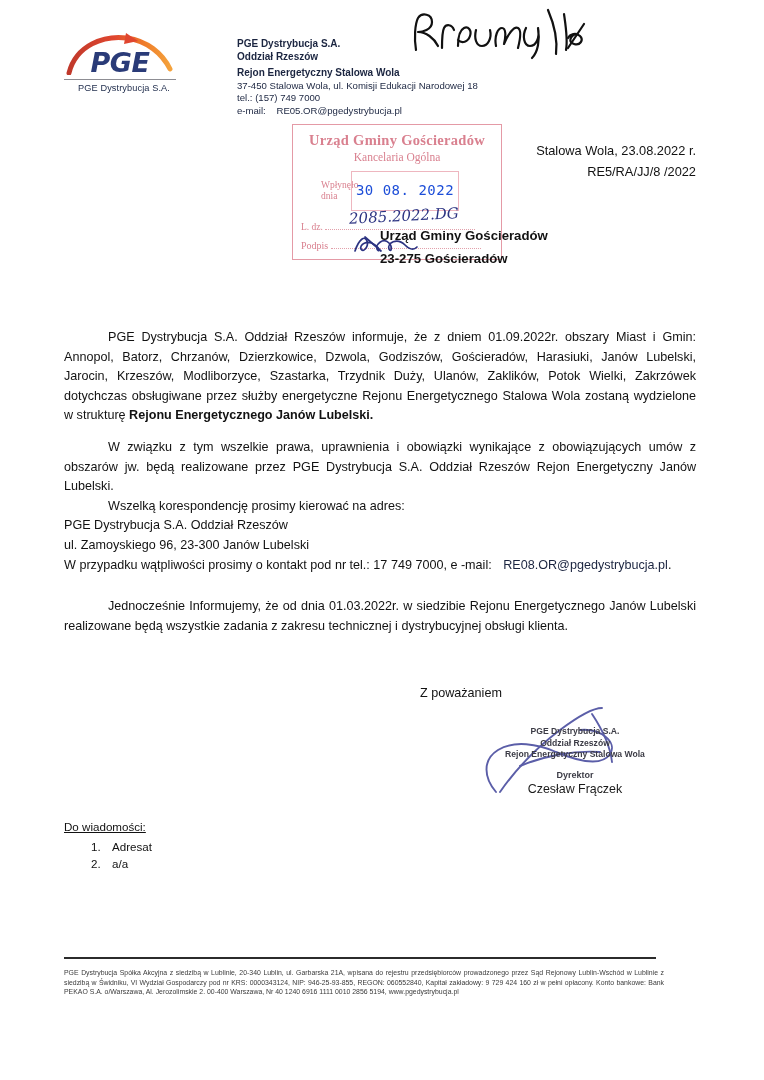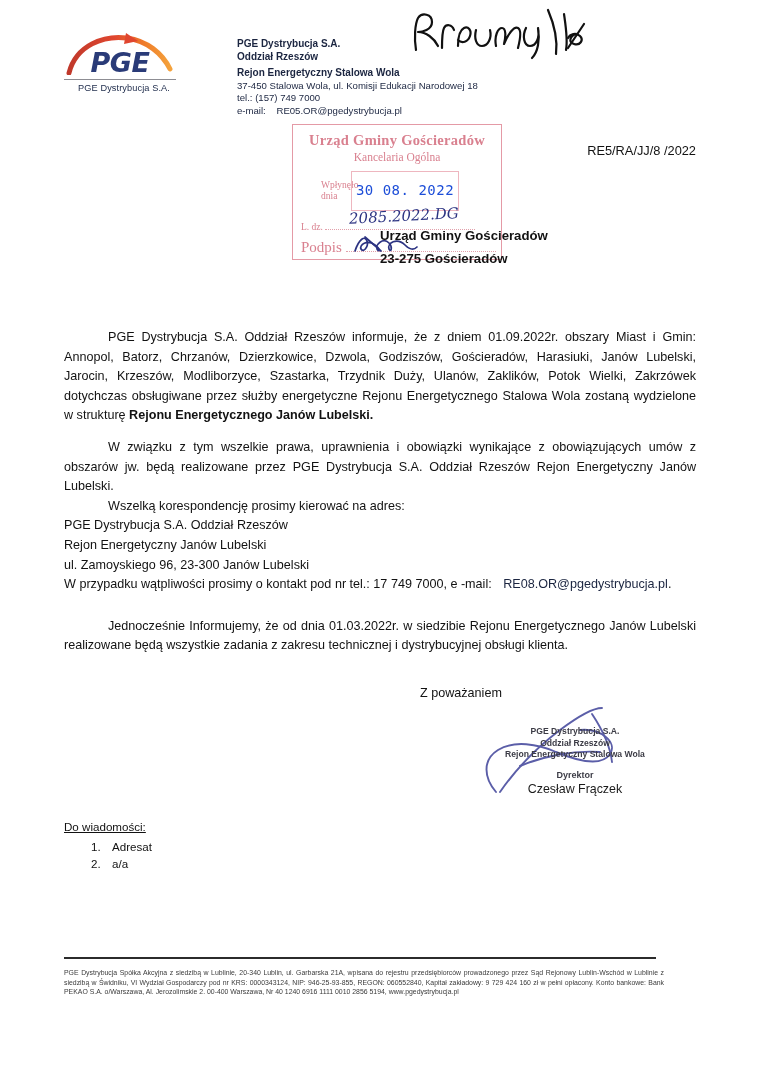--- a/index.html
+++ b/index.html
@@ -132,21 +132,21 @@
   .stamp-ldz {
     position: absolute;
     left: 8px; top: 95px;
     font-family: "Liberation Serif", serif;
     font-size: 9.5px;
   }
   .stamp-podpis {
     position: absolute;
     left: 8px; top: 114px;
     font-family: "Liberation Serif", serif;
-    font-size: 15px;
+    font-size: 10px;
   }
   .stamp-dots {
     display: inline-block;
     border-bottom: 1px dotted #e2a0ab;
     width: 150px;
     height: 9px;
   }
   .ink-ldz {
     position: absolute;
     left: 56px; top: 82px;
@@ -350,37 +350,37 @@
       <svg width="70" height="26" viewBox="0 0 70 26">
         <g fill="none" stroke="#2c3382" stroke-width="1.7" stroke-linecap="round">
           <path d="M4,20 C8,8 14,4 16,10 C18,16 12,22 10,18 C8,14 16,8 24,14 C30,18 28,22 26,18 C24,14 32,6 38,12 C42,16 40,22 38,18 C36,12 46,6 54,14 C58,18 62,20 66,16"></path>
           <path d="M14,6 L30,20"></path>
         </g>
       </svg>
     </div>
   </div>
 
   <div class="date-ref">
+    <div>Stalowa Wola, 23.08.2022 r.</div>
     <div>RE5/RA/JJ/8 /2022</div>
   </div>
 
   <div class="addressee">
     <div>Urząd Gminy Gościeradów</div>
     <div>23-275 Gościeradów</div>
   </div>
 
   <div class="body">
     <p class="indent"><span>PGE Dystrybucja S.A. Oddział Rzeszów informuje, że z dniem 01.09.2022r. obszary Miast i Gmin: Annopol, Batorz, Chrzanów, Dzierzkowice, Dzwola, Godziszów, Gościeradów, Harasiuki, Janów Lubelski, Jarocin, Krzeszów, Modliborzyce, Szastarka, Trzydnik Duży, Ulanów, Zaklików, Potok Wielki, Zakrzówek dotychczas obsługiwane przez służby energetyczne Rejonu Energetycznego Stalowa Wola zostaną wydzielone w strukturę </span><span class="bold">Rejonu Energetycznego Janów Lubelski.</span></p>
 
     <p class="indent gap">W związku z tym wszelkie prawa, uprawnienia i obowiązki wynikające z obowiązujących umów z obszarów jw. będą realizowane przez PGE Dystrybucja S.A. Oddział Rzeszów Rejon Energetyczny Janów Lubelski.</p>
 
     <p class="indent nolines">Wszelką korespondencję prosimy kierować na adres:</p>
 
     <p class="nolines">PGE Dystrybucja S.A. Oddział Rzeszów</p>
-    <p class="nolines">Rejon Energetyczny Janów Lubelski</p>
     <p class="nolines">ul. Zamoyskiego 96, 23-300 Janów Lubelski</p>
     <p class="nolines"><span>W przypadku wątpliwości prosimy o kontakt pod nr tel.: 17 749 7000, e -mail: </span><span class="mail-link">RE08.OR@pgedystrybucja.pl</span><span>.</span></p>
 
     <p class="indent gap" style="margin-top:22px">Jednocześnie Informujemy, że od dnia 01.03.2022r.  w siedzibie Rejonu Energetycznego Janów Lubelski realizowane będą wszystkie zadania z zakresu technicznej i dystrybucyjnej obsługi klienta.</p>
   </div>
 
   <div class="closing">Z poważaniem</div>
 
   <div class="sig-area">
     <div class="sig-ink">

